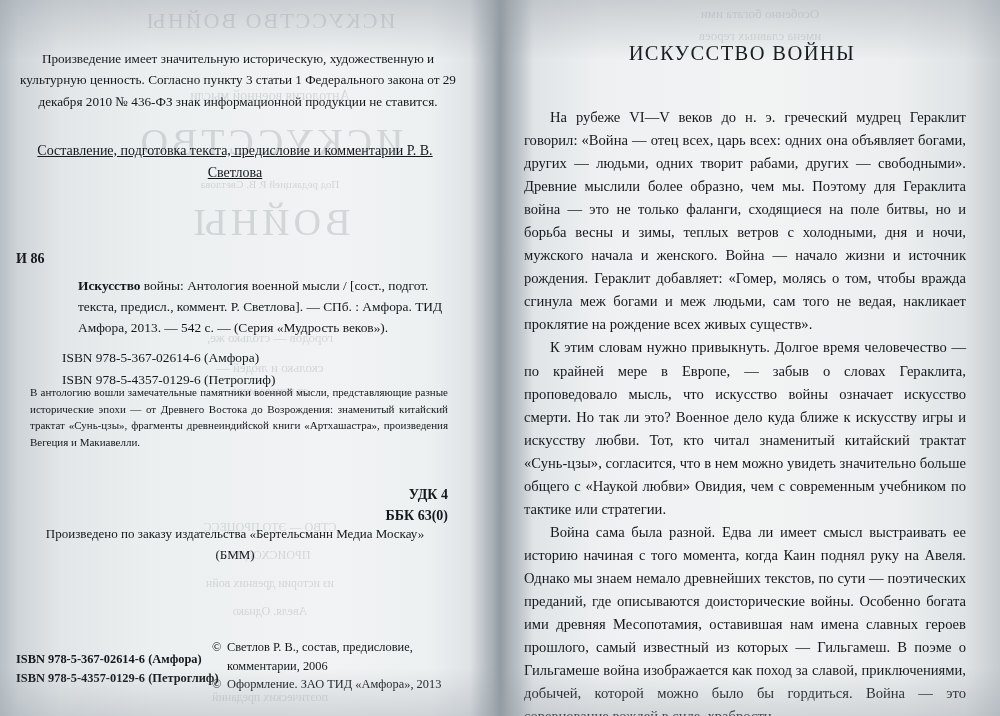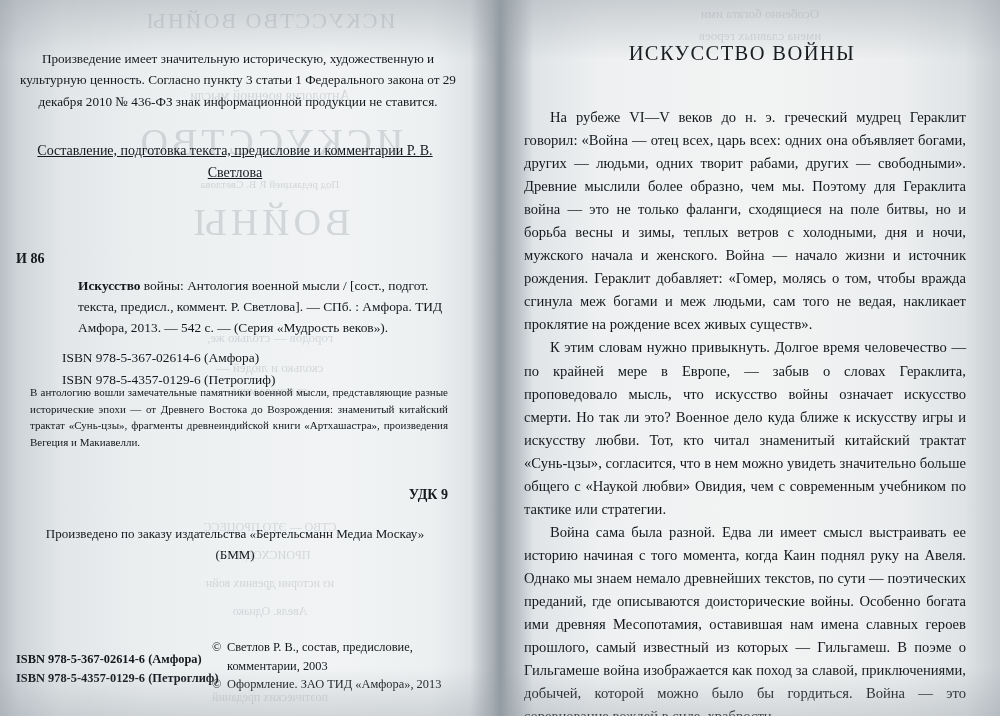--- a/index.html
+++ b/index.html
@@ -232,34 +232,35 @@
       </div>
       <div class="isbn-list">
         <div>ISBN  978-5-367-02614-6 (Амфора)</div>
         <div>ISBN  978-5-4357-0129-6 (Петроглиф)</div>
       </div>
     </div>
 
     <div class="annotation">В антологию вошли замечательные памятники военной мысли, представляющие разные исторические эпохи — от Древнего Востока до Возрождения: знаменитый китайский трактат «Сунь-цзы», фрагменты древнеиндийской книги «Артхашастра», произведения Вегеция и Макиавелли.</div>
 
     <div class="udk-block">
-      <div>УДК 9</div>
+      <div>УДК 4</div>
+      <div>ББК 63(0)</div>
     </div>
 
     <div class="order-block">Произведено по заказу издательства «Бертельсманн Медиа Москау» (БММ)</div>
 
     <div class="isbn-foot">
       <div>ISBN  978-5-367-02614-6 (Амфора)</div>
       <div>ISBN  978-5-4357-0129-6 (Петроглиф)</div>
     </div>
 
     <div class="rights-foot">
       <div class="rights-row">
         <div class="copy-sym">©</div>
-        <div class="rights-text">Светлов Р. В., состав, предисловие, комментарии, 2003</div>
+        <div class="rights-text">Светлов Р. В., состав, предисловие, комментарии, 2006</div>
       </div>
       <div class="rights-row">
         <div class="copy-sym">©</div>
         <div class="rights-text">Оформление. ЗАО ТИД «Амфора», 2013</div>
       </div>
     </div>
   </div>
 
   <div class="page-right">
     <div class="chapter-title">ИСКУССТВО ВОЙНЫ</div>

